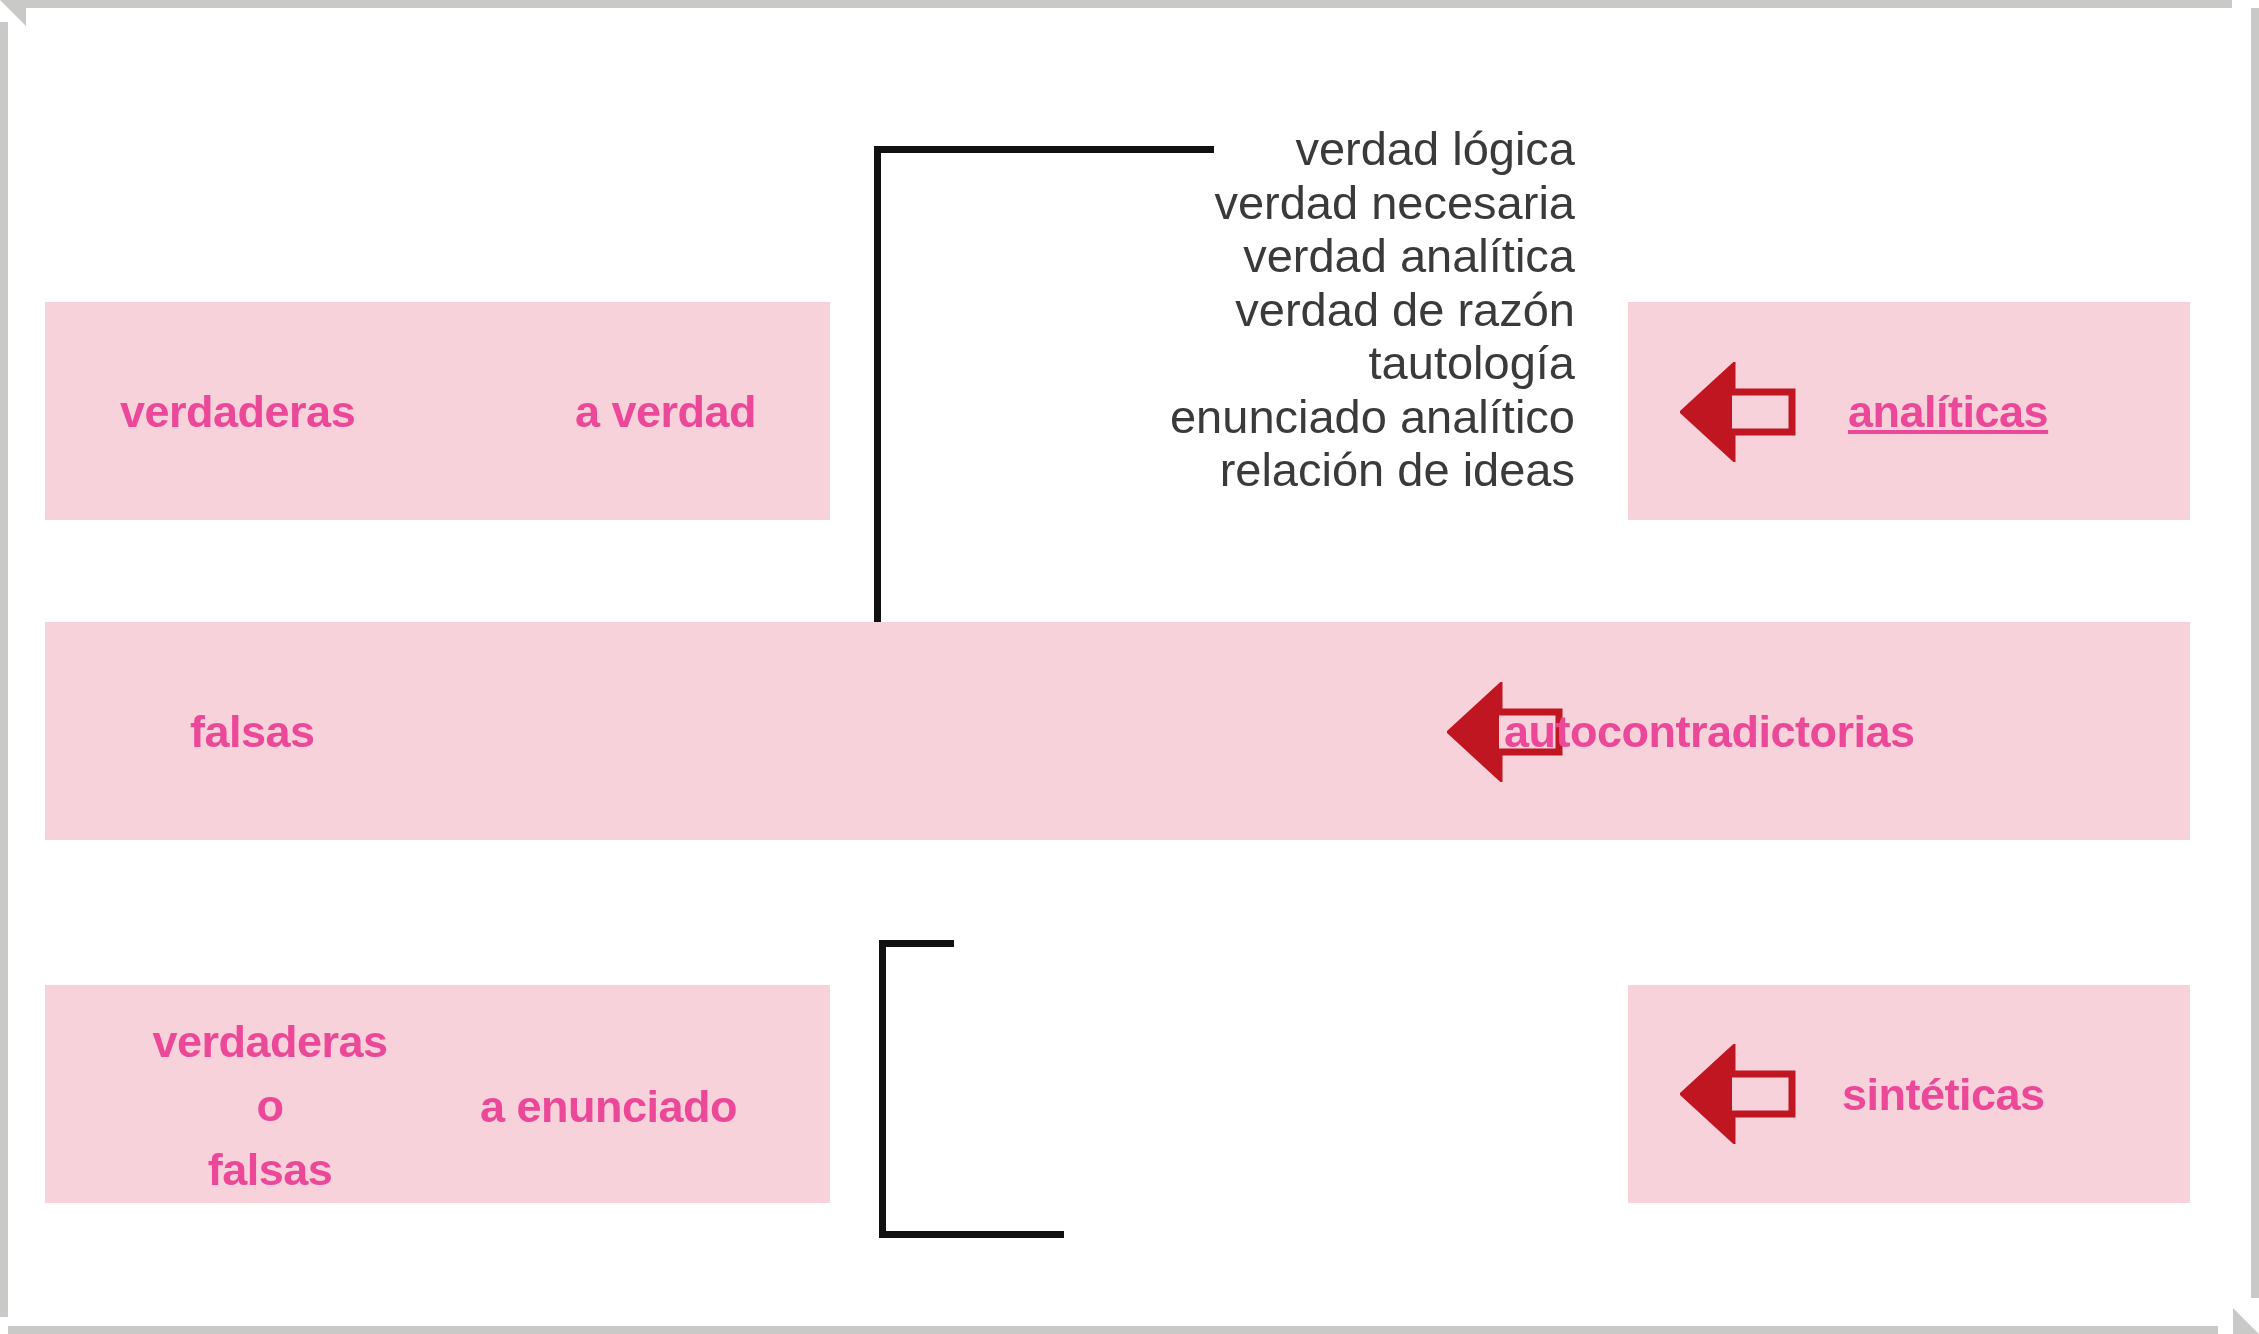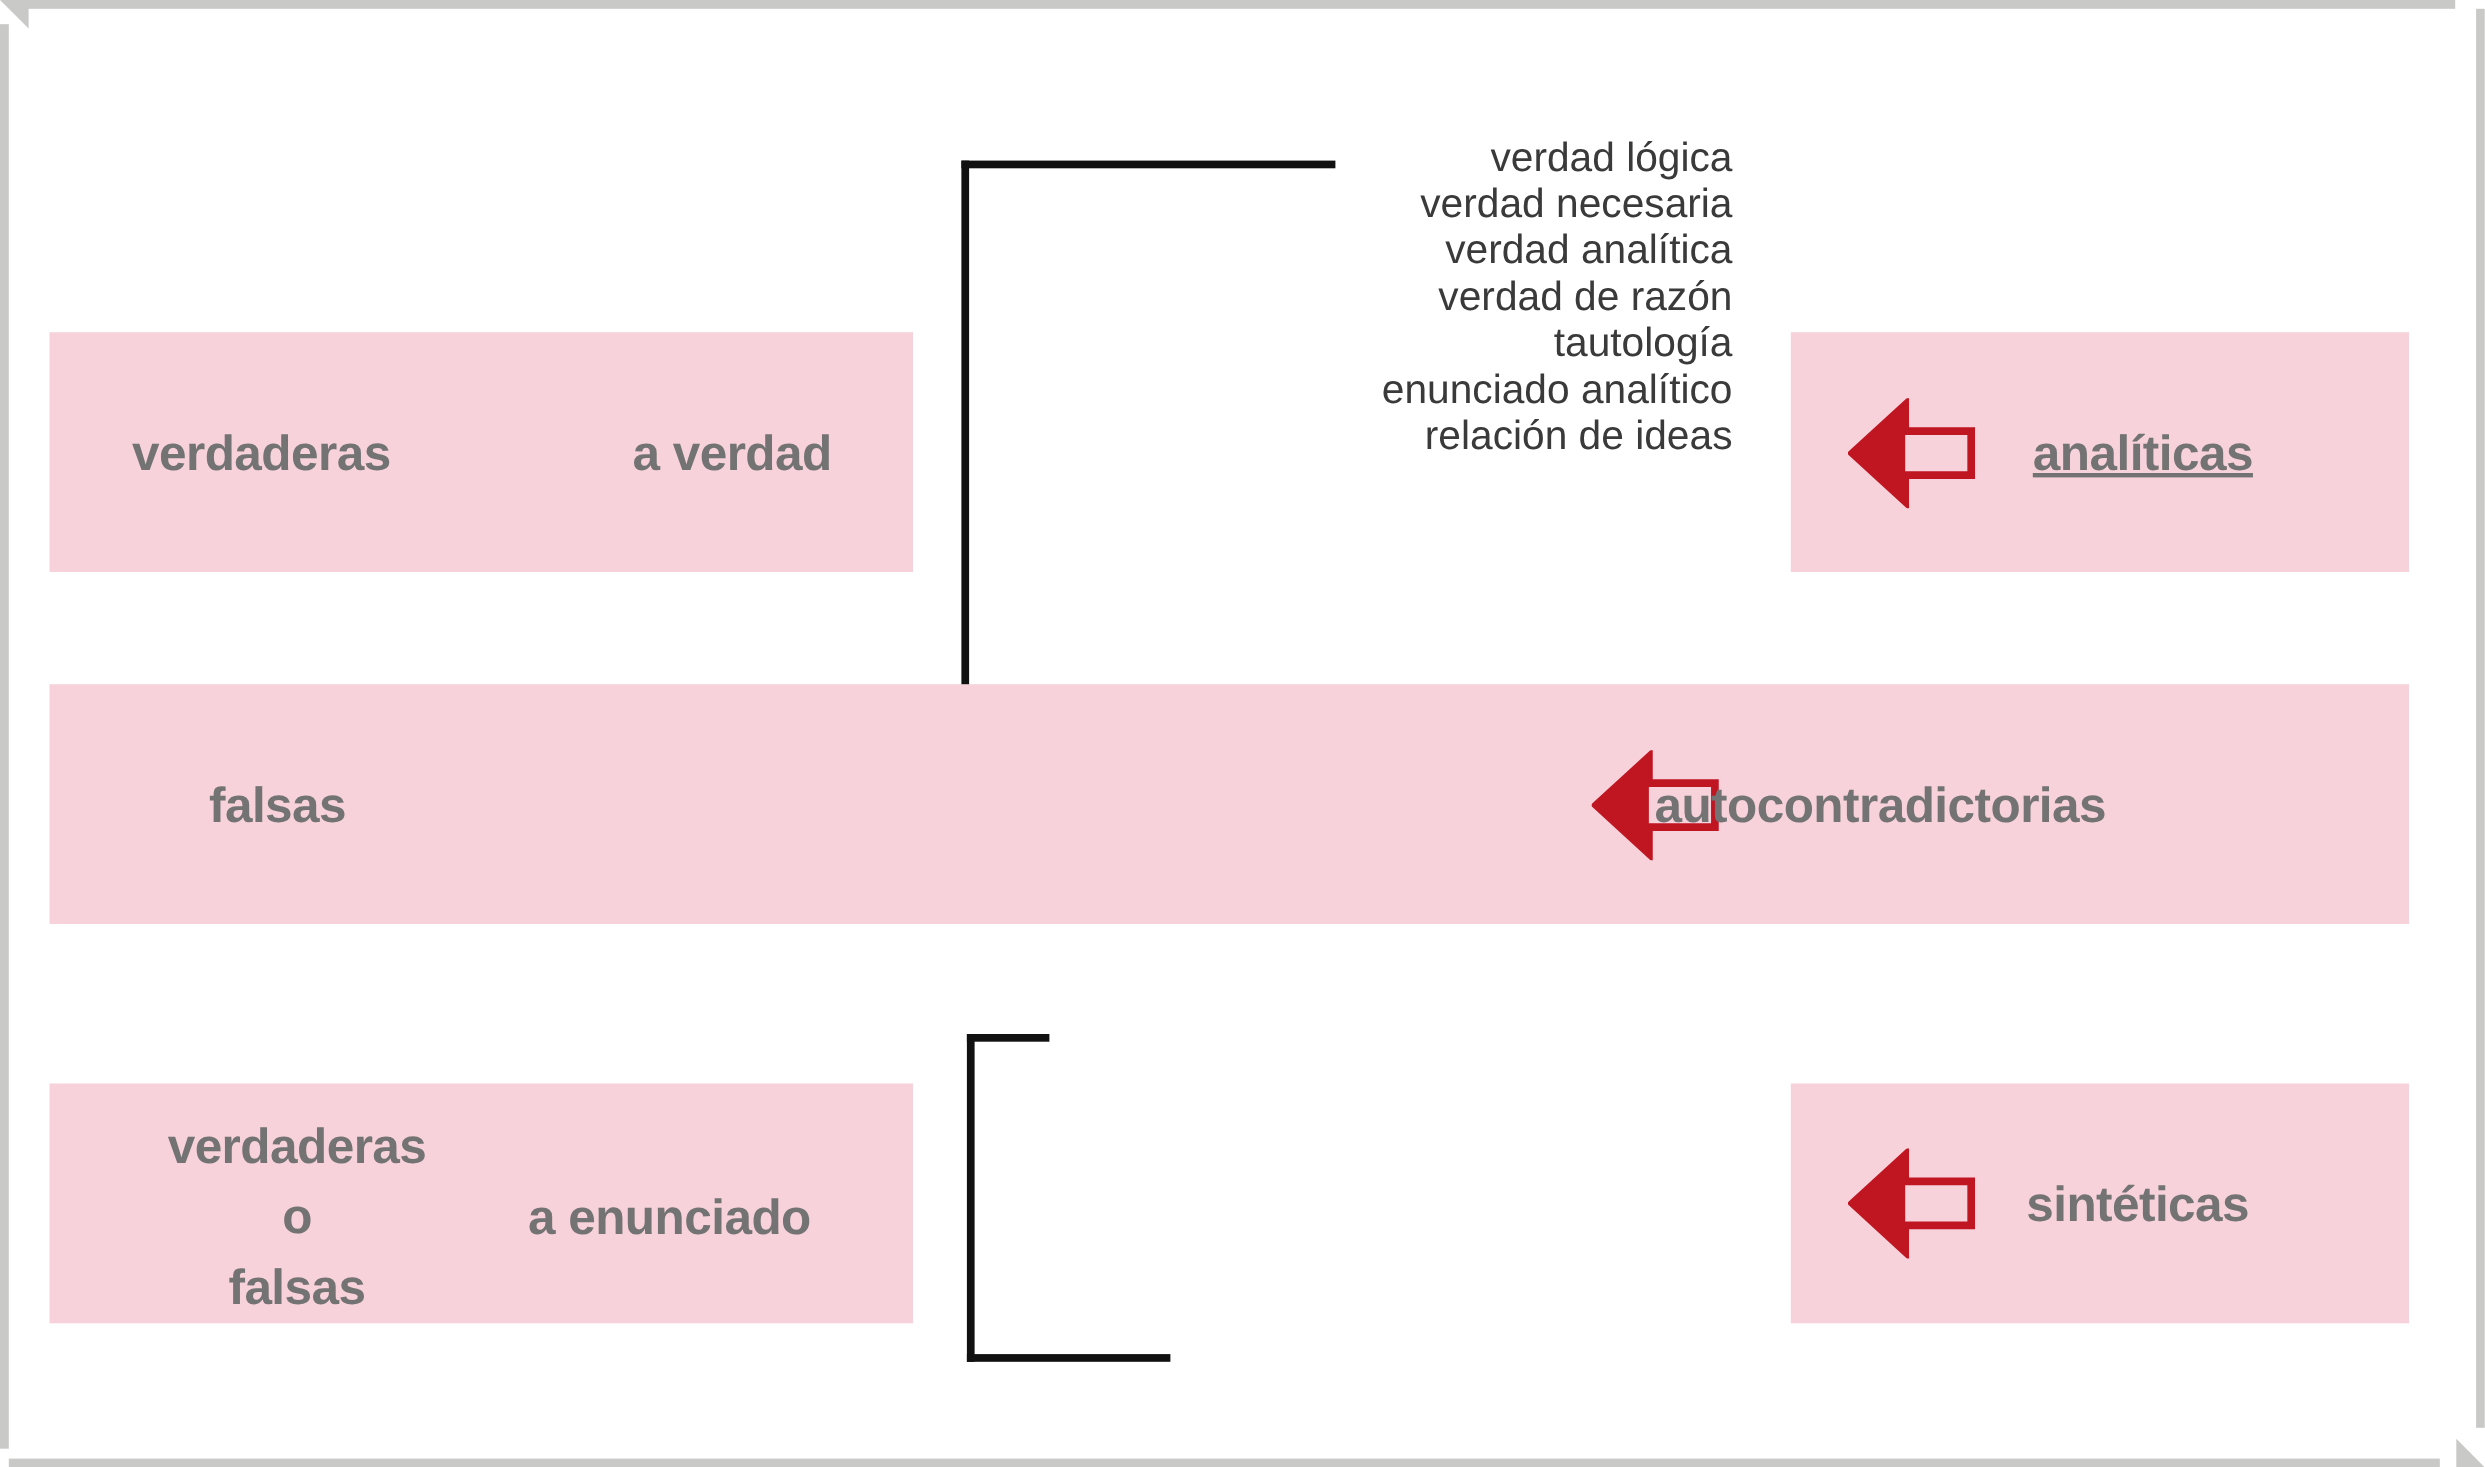--- a/index.html
+++ b/index.html
@@ -48,21 +48,21 @@
 
   .band-apriori      { left: 45px;  top: 302px;  width: 785px;  height: 218px; }
   .band-analiticas   { left: 1628px; top: 302px; width: 562px;  height: 218px; }
   .band-falsas       { left: 45px;  top: 622px;  width: 2145px; height: 218px; }
   .band-aposteriori  { left: 45px;  top: 985px;  width: 785px;  height: 218px; }
   .band-sinteticas   { left: 1628px; top: 985px; width: 562px;  height: 218px; }
 
   
   .blabel {
     position: absolute;
-    color: #737373;
+    color: #ec4899;
     font-weight: bold;
     font-size: 45px;
     line-height: 1.05;
     letter-spacing: -0.5px;
     white-space: pre;
   }
 
   .lbl-verdaderas-1 { left: 120px; top: 388px; }
   .lbl-apriori      { left: 575px; top: 388px; }
 
@@ -77,21 +77,21 @@
   }
   .lbl-aposteriori  { left: 480px; top: 1083px; }
 
   .lbl-analiticas   { left: 1848px; top: 388px; text-decoration: underline; }
   .lbl-sinteticas   { left: 1842px; top: 1071px; }
 
   
   .term-list {
     position: absolute;
     color: #3a3a3a;
-    font-size: 37px;
+    font-size: 47px;
     line-height: 1.14;
     text-align: right;
     white-space: pre;
   }
   .list-analytic  { left: 700px;  top: 122px; width: 875px; }
   .list-synthetic { left: 700px;  top: 914px; width: 875px; }
 
   
   .brk { position: absolute; background: #111111; }
 

